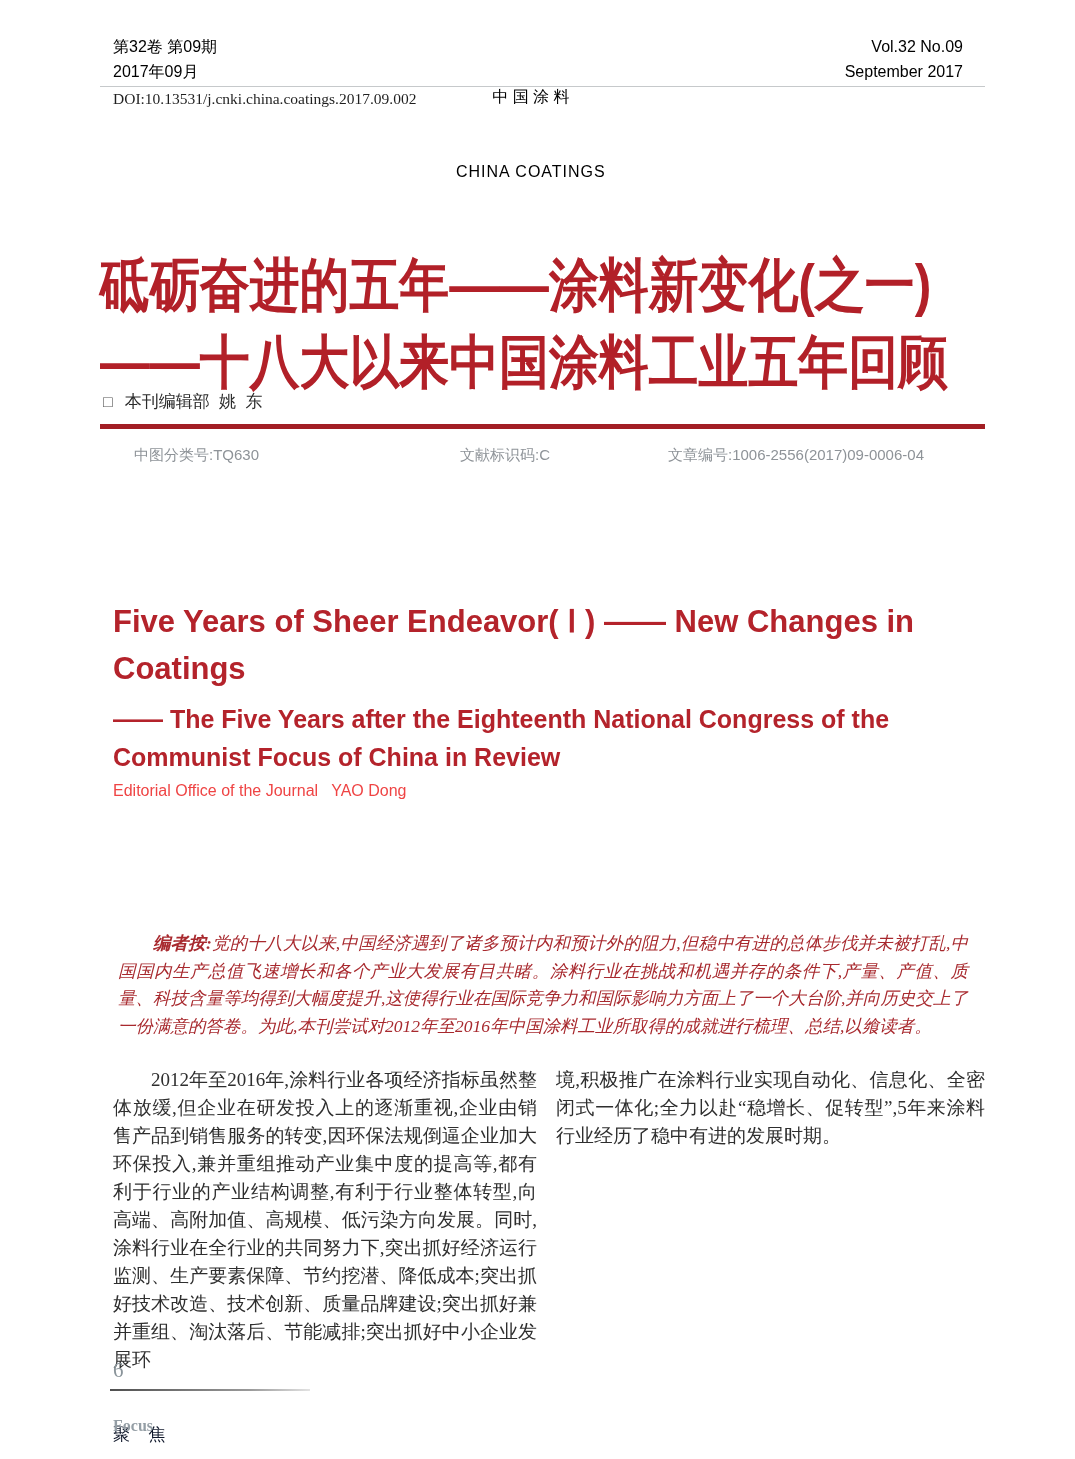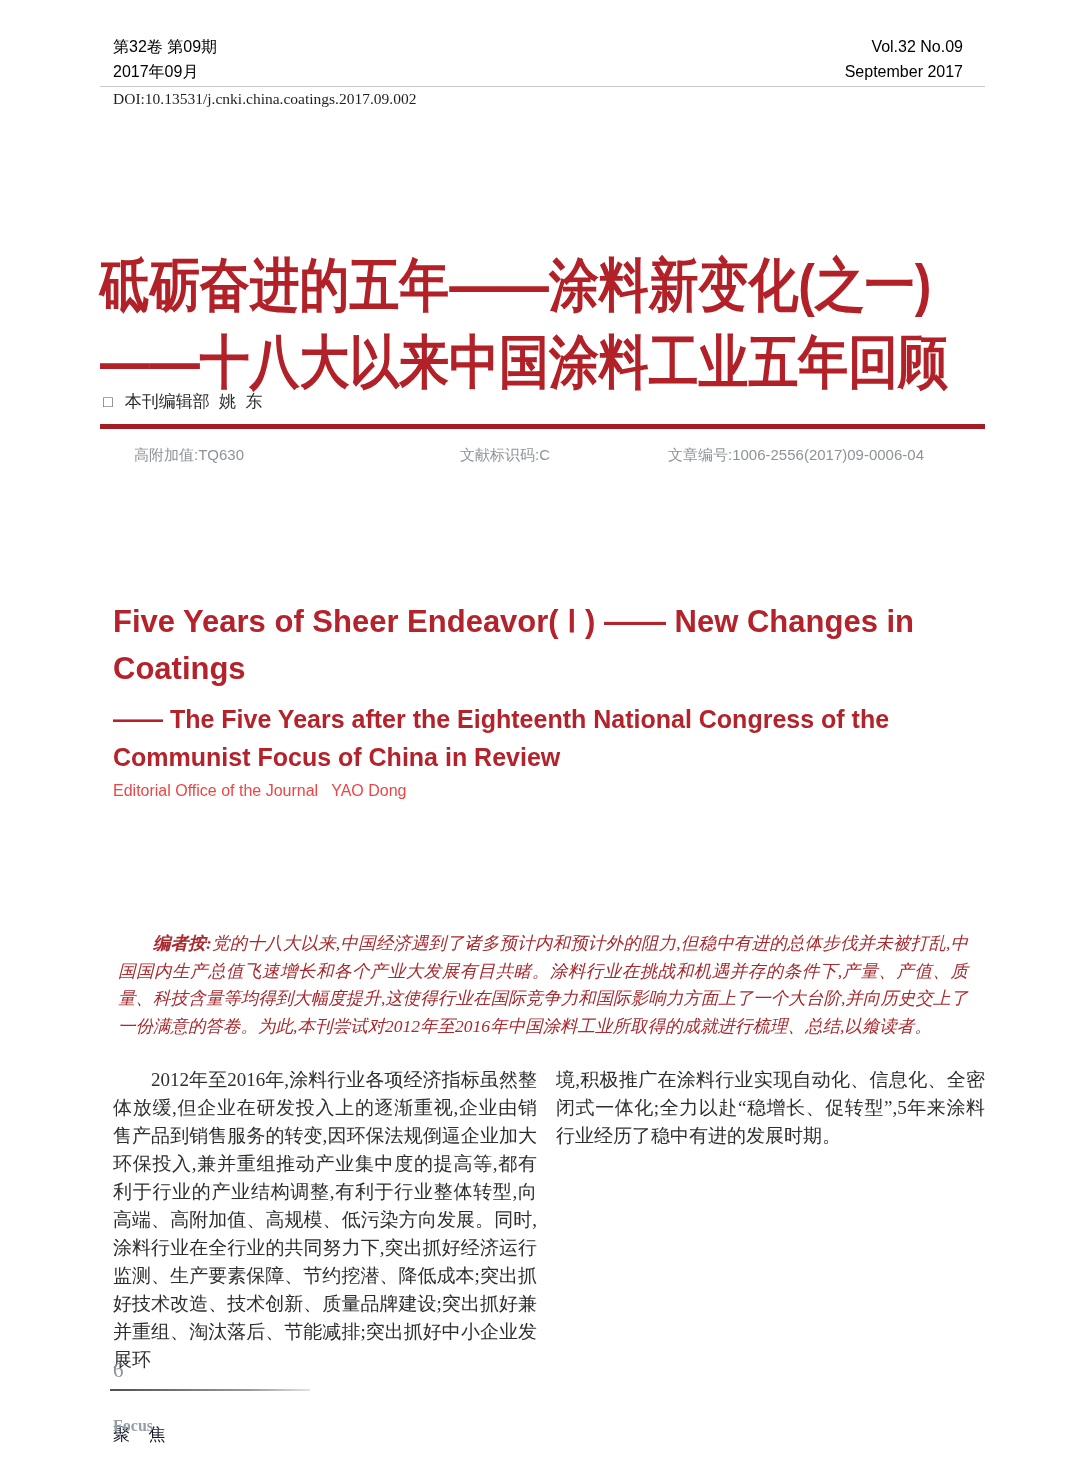--- a/index.html
+++ b/index.html
@@ -155,38 +155,42 @@
 </head>
 <body>
 
 <div class="page">
 
   <div class="journal-header">
     <div class="col-left">
       <div>第32卷 第09期</div>
       <div>2017年09月</div>
     </div>
+    <div class="col-center">
+      <div>中 国 涂 料</div>
+      <div class="en-caps">CHINA COATINGS</div>
+    </div>
     <div class="col-right">
       <div>Vol.32 No.09</div>
       <div>September  2017</div>
     </div>
   </div>
   <div class="header-rule"></div>
   <div class="doi-line">DOI:10.13531/j.cnki.china.coatings.2017.09.002</div>
 
   <div class="cn-title">
     <div>砥砺奋进的五年——涂料新变化(之一)</div>
     <div>——十八大以来中国涂料工业五年回顾</div>
   </div>
 
   <div class="author-line"><span class="marker">□</span><span>本刊编辑部  姚  东</span></div>
   <div class="title-rule"></div>
 
   <div class="meta-row">
-    <span class="m1">高附加值:TQ630</span>
+    <span class="m1">中图分类号:TQ630</span>
     <span class="m2">文献标识码:C</span>
     <span class="m3">文章编号:1006-2556(2017)09-0006-04</span>
   </div>
 
   <div class="en-title">Five Years of Sheer Endeavor( Ⅰ ) —— New Changes in Coatings</div>
   <div class="en-subtitle">—— The Five Years after the Eighteenth National Congress of the Communist Focus of China in Review</div>
   <div class="en-byline">Editorial Office of the Journal   YAO Dong</div>
 
   <div class="editor-note"><span class="note-label">编者按:</span><span>党的十八大以来,中国经济遇到了诸多预计内和预计外的阻力,但稳中有进的总体步伐并未被打乱,中国国内生产总值飞速增长和各个产业大发展有目共睹。涂料行业在挑战和机遇并存的条件下,产量、产值、质量、科技含量等均得到大幅度提升,这使得行业在国际竞争力和国际影响力方面上了一个大台阶,并向历史交上了一份满意的答卷。为此,本刊尝试对2012年至2016年中国涂料工业所取得的成就进行梳理、总结,以飨读者。</span></div>
 

